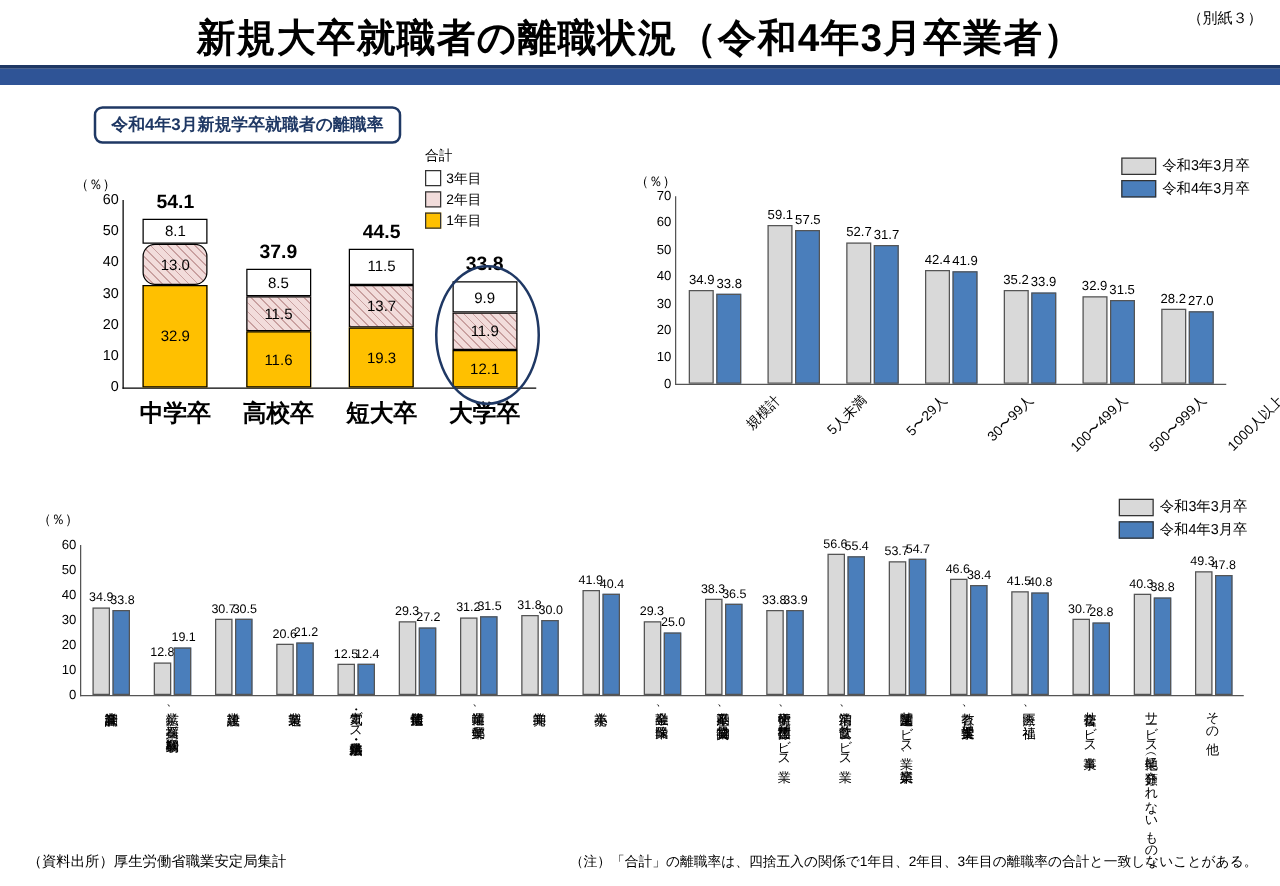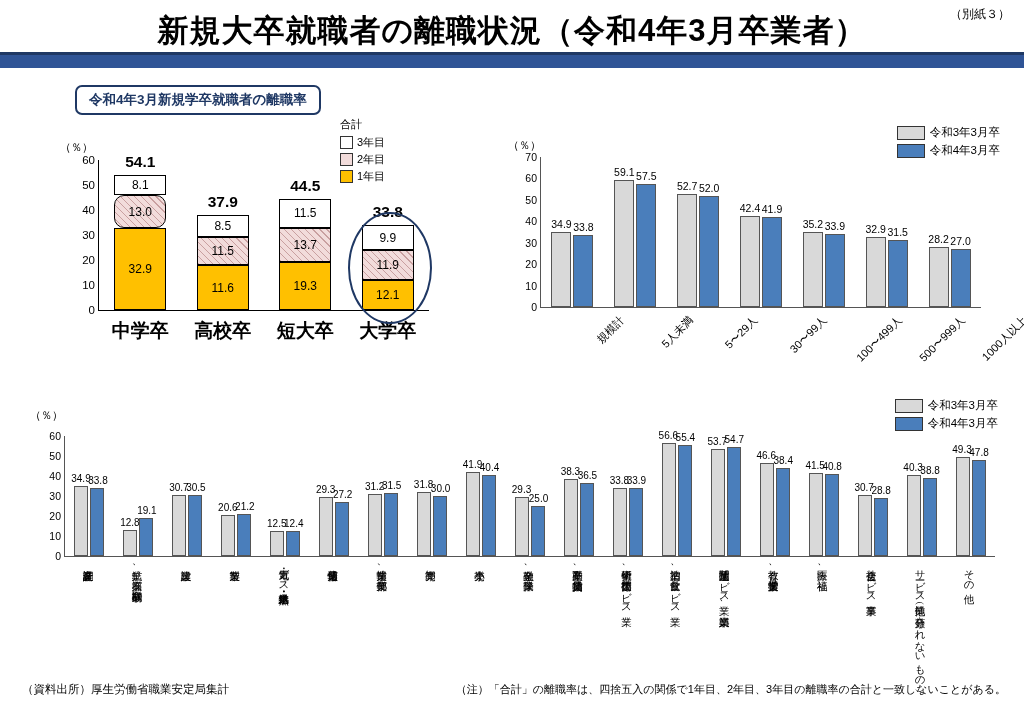--- a/index.html
+++ b/index.html
@@ -158,21 +158,21 @@
       <div class="blabel" style="left: 30.4286px; width: 24px; top: 63.5714px;">33.8</div>
       <div class="xlabel-rot" style="left: 43.4286px; top: 156px;">規模計</div>
       <div class="bar" style="left: 73.2857px; width: 20px; height: 126.643px; background: rgb(217, 217, 217);"></div>
       <div class="blabel" style="left: 71.2857px; width: 24px; top: 9.35714px;">59.1</div>
       <div class="bar" style="left: 95.2857px; width: 20px; height: 123.214px; background: rgb(74, 126, 187);"></div>
       <div class="blabel" style="left: 93.2857px; width: 24px; top: 12.7857px;">57.5</div>
       <div class="xlabel-rot" style="left: 106.286px; top: 156px;">5人未満</div>
       <div class="bar" style="left: 136.143px; width: 20px; height: 112.929px; background: rgb(217, 217, 217);"></div>
       <div class="blabel" style="left: 134.143px; width: 24px; top: 23.0714px;">52.7</div>
       <div class="bar" style="left: 158.143px; width: 20px; height: 111.429px; background: rgb(74, 126, 187);"></div>
-      <div class="blabel" style="left: 156.143px; width: 24px; top: 24.5714px;">52.0</div>
+      <div class="blabel" style="left: 156.143px; width: 24px; top: 24.5714px;">31.7</div>
       <div class="xlabel-rot" style="left: 169.143px; top: 156px;">5〜29人</div>
       <div class="bar" style="left: 199px; width: 20px; height: 90.8571px; background: rgb(217, 217, 217);"></div>
       <div class="blabel" style="left: 197px; width: 24px; top: 45.1429px;">42.4</div>
       <div class="bar" style="left: 221px; width: 20px; height: 89.7857px; background: rgb(74, 126, 187);"></div>
       <div class="blabel" style="left: 219px; width: 24px; top: 46.2143px;">41.9</div>
       <div class="xlabel-rot" style="left: 232px; top: 156px;">30〜99人</div>
       <div class="bar" style="left: 261.857px; width: 20px; height: 75.4286px; background: rgb(217, 217, 217);"></div>
       <div class="blabel" style="left: 259.857px; width: 24px; top: 60.5714px;">35.2</div>
       <div class="bar" style="left: 283.857px; width: 20px; height: 72.6429px; background: rgb(74, 126, 187);"></div>
       <div class="blabel" style="left: 281.857px; width: 24px; top: 63.3571px;">33.9</div>

